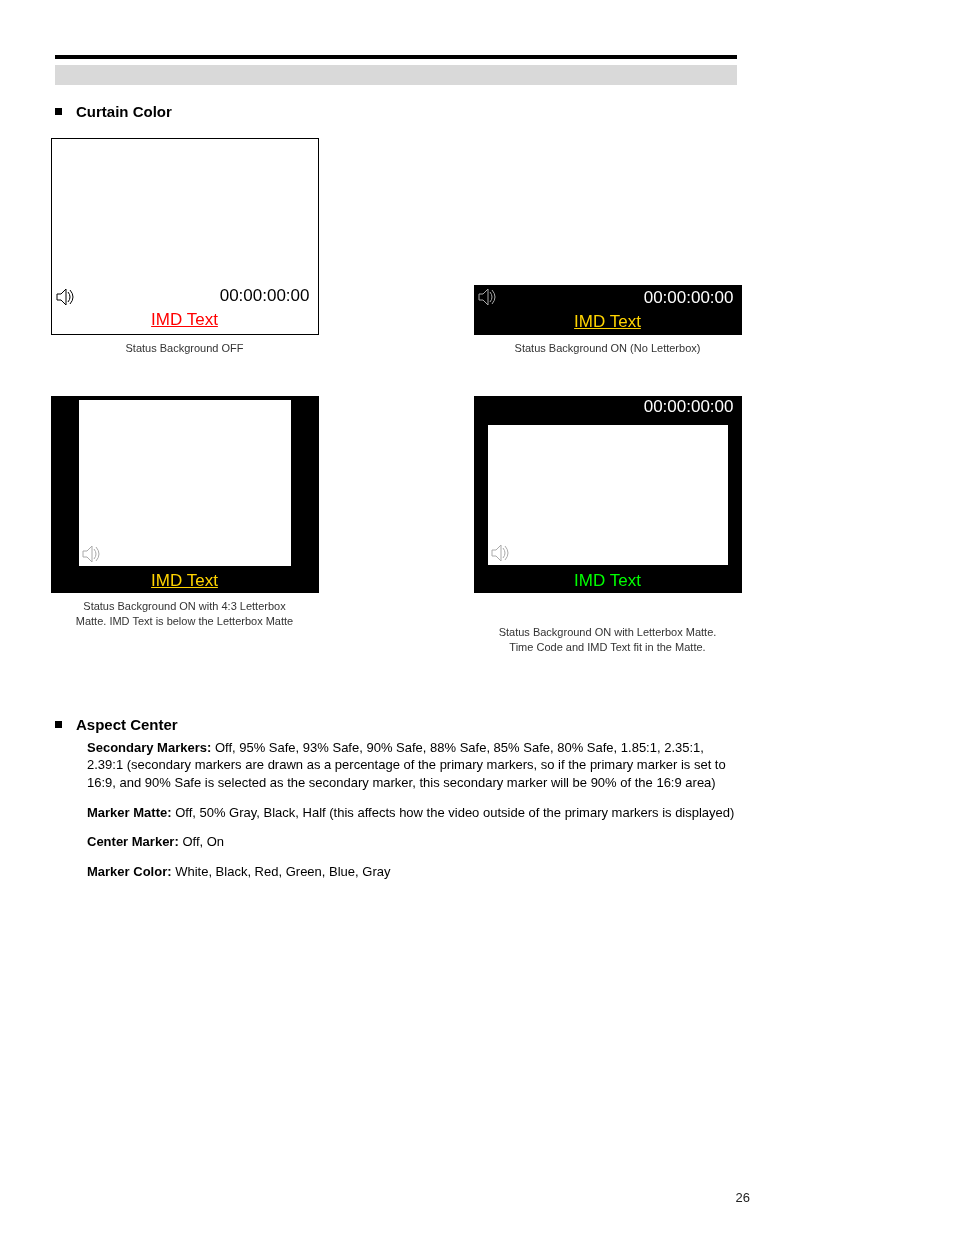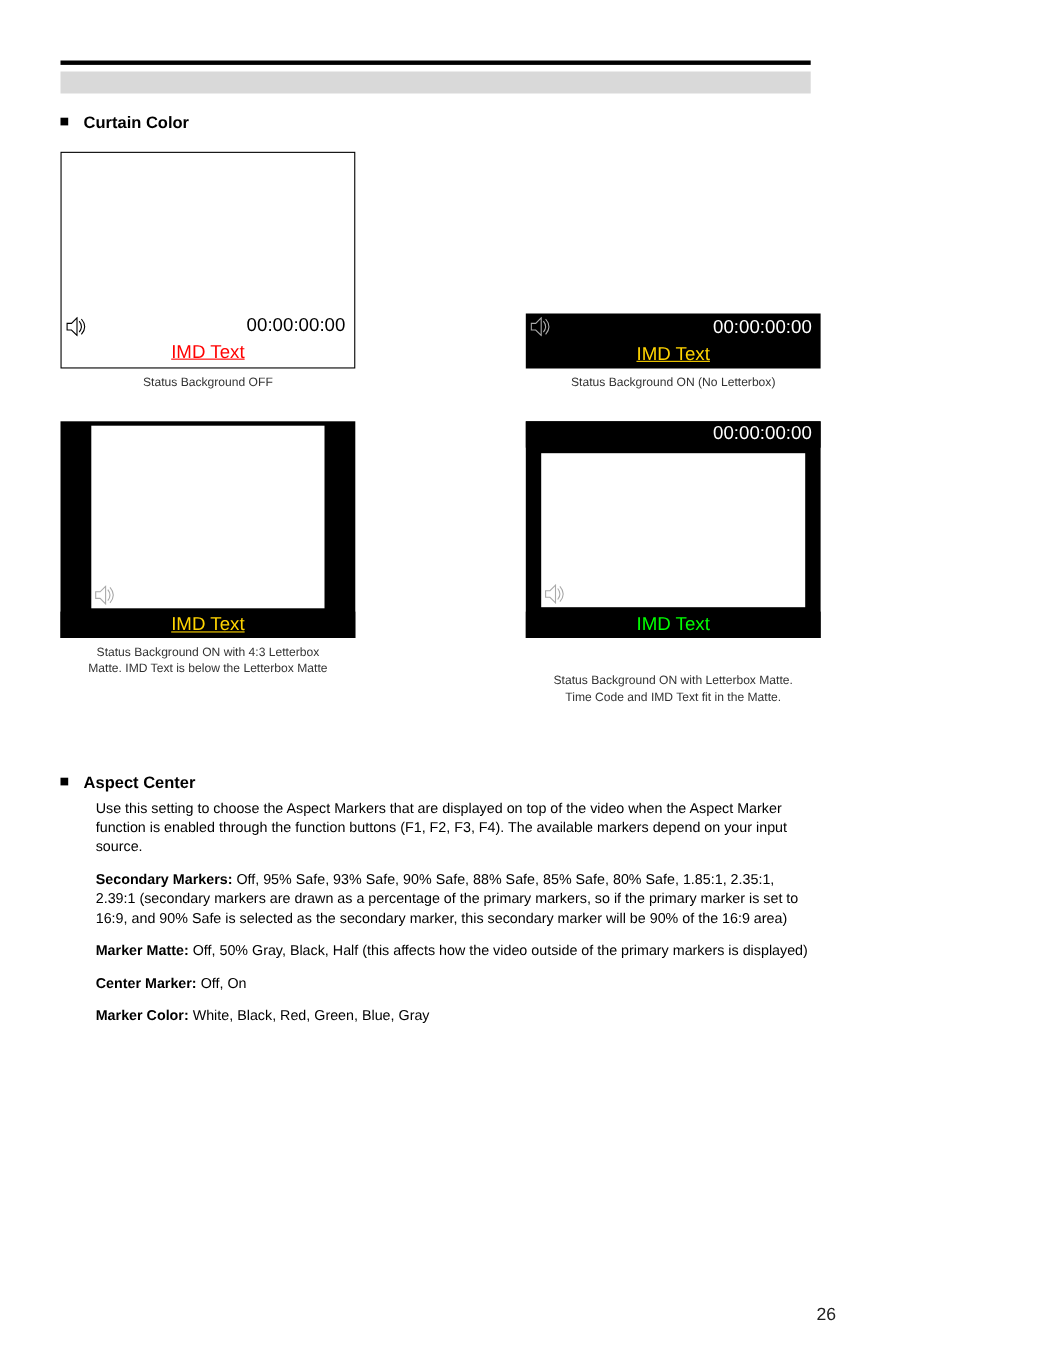--- a/index.html
+++ b/index.html
@@ -41,22 +41,22 @@
     margin: 0 0 6px 0;
   }
   .para {
     font-size: 13px;
     line-height: 1.35;
     margin: 0 0 12px 32px;
   }
   .figures-wrap {
     display: flex;
     flex-direction: column;
-    align-items: flex-start;
-    gap: 28px;
+    align-items: center;
+    gap: 41px;
     margin: 18px 0 8px 0;
   }
   .fig-row {
     display: flex;
     justify-content: center;
     gap: 155px;
   }
   .fig {
     width: 268px;
     display: flex;
@@ -245,23 +245,23 @@
   .figD-spk {
     position: absolute;
     left: 3px;
     bottom: 3px;
   }
   
   .spk svg { display:block; }
   
   .page-num {
     position: absolute;
-    right: 32px;
+    right: 42px;
     bottom: 30px;
-    font-size: 16px;
+    font-size: 13px;
     color: #222;
   }
   .page-inner {
     position: relative;
   }
   .section2-space { margin-top: 62px; }
 </style>
 </head>
 <body>
 
@@ -358,21 +358,20 @@
           <div class="caption" style="white-space:pre-line;margin-top:32px;">Status Background ON with Letterbox Matte.
 Time Code and IMD Text fit in the Matte.</div>
         </div>
       </div>
     </div>
 
     <div class="section2-space"></div>
     <div class="subhead">
       <span class="bullet"></span><span>Aspect Center</span>
     </div>
-    <p class="para">Use this setting to choose the Aspect Markers that are displayed on top of the video when the Aspect Marker function is enabled through the function buttons (F1, F2, F3, F4). The available markers depend on your input source.</p>
 
     <p class="para">
       <b>Secondary Markers:</b>
       <span>Off, 95% Safe, 93% Safe, 90% Safe, 88% Safe, 85% Safe, 80% Safe, 1.85:1, 2.35:1, 2.39:1 (secondary markers are drawn as a percentage of the primary markers, so if the primary marker is set to 16:9, and 90% Safe is selected as the secondary marker, this secondary marker will be 90% of the 16:9 area)</span>
     </p>
     <p class="para">
       <b>Marker Matte:</b>
       <span>Off, 50% Gray, Black, Half (this affects how the video outside of the primary markers is displayed)</span>
     </p>
     <p class="para">

